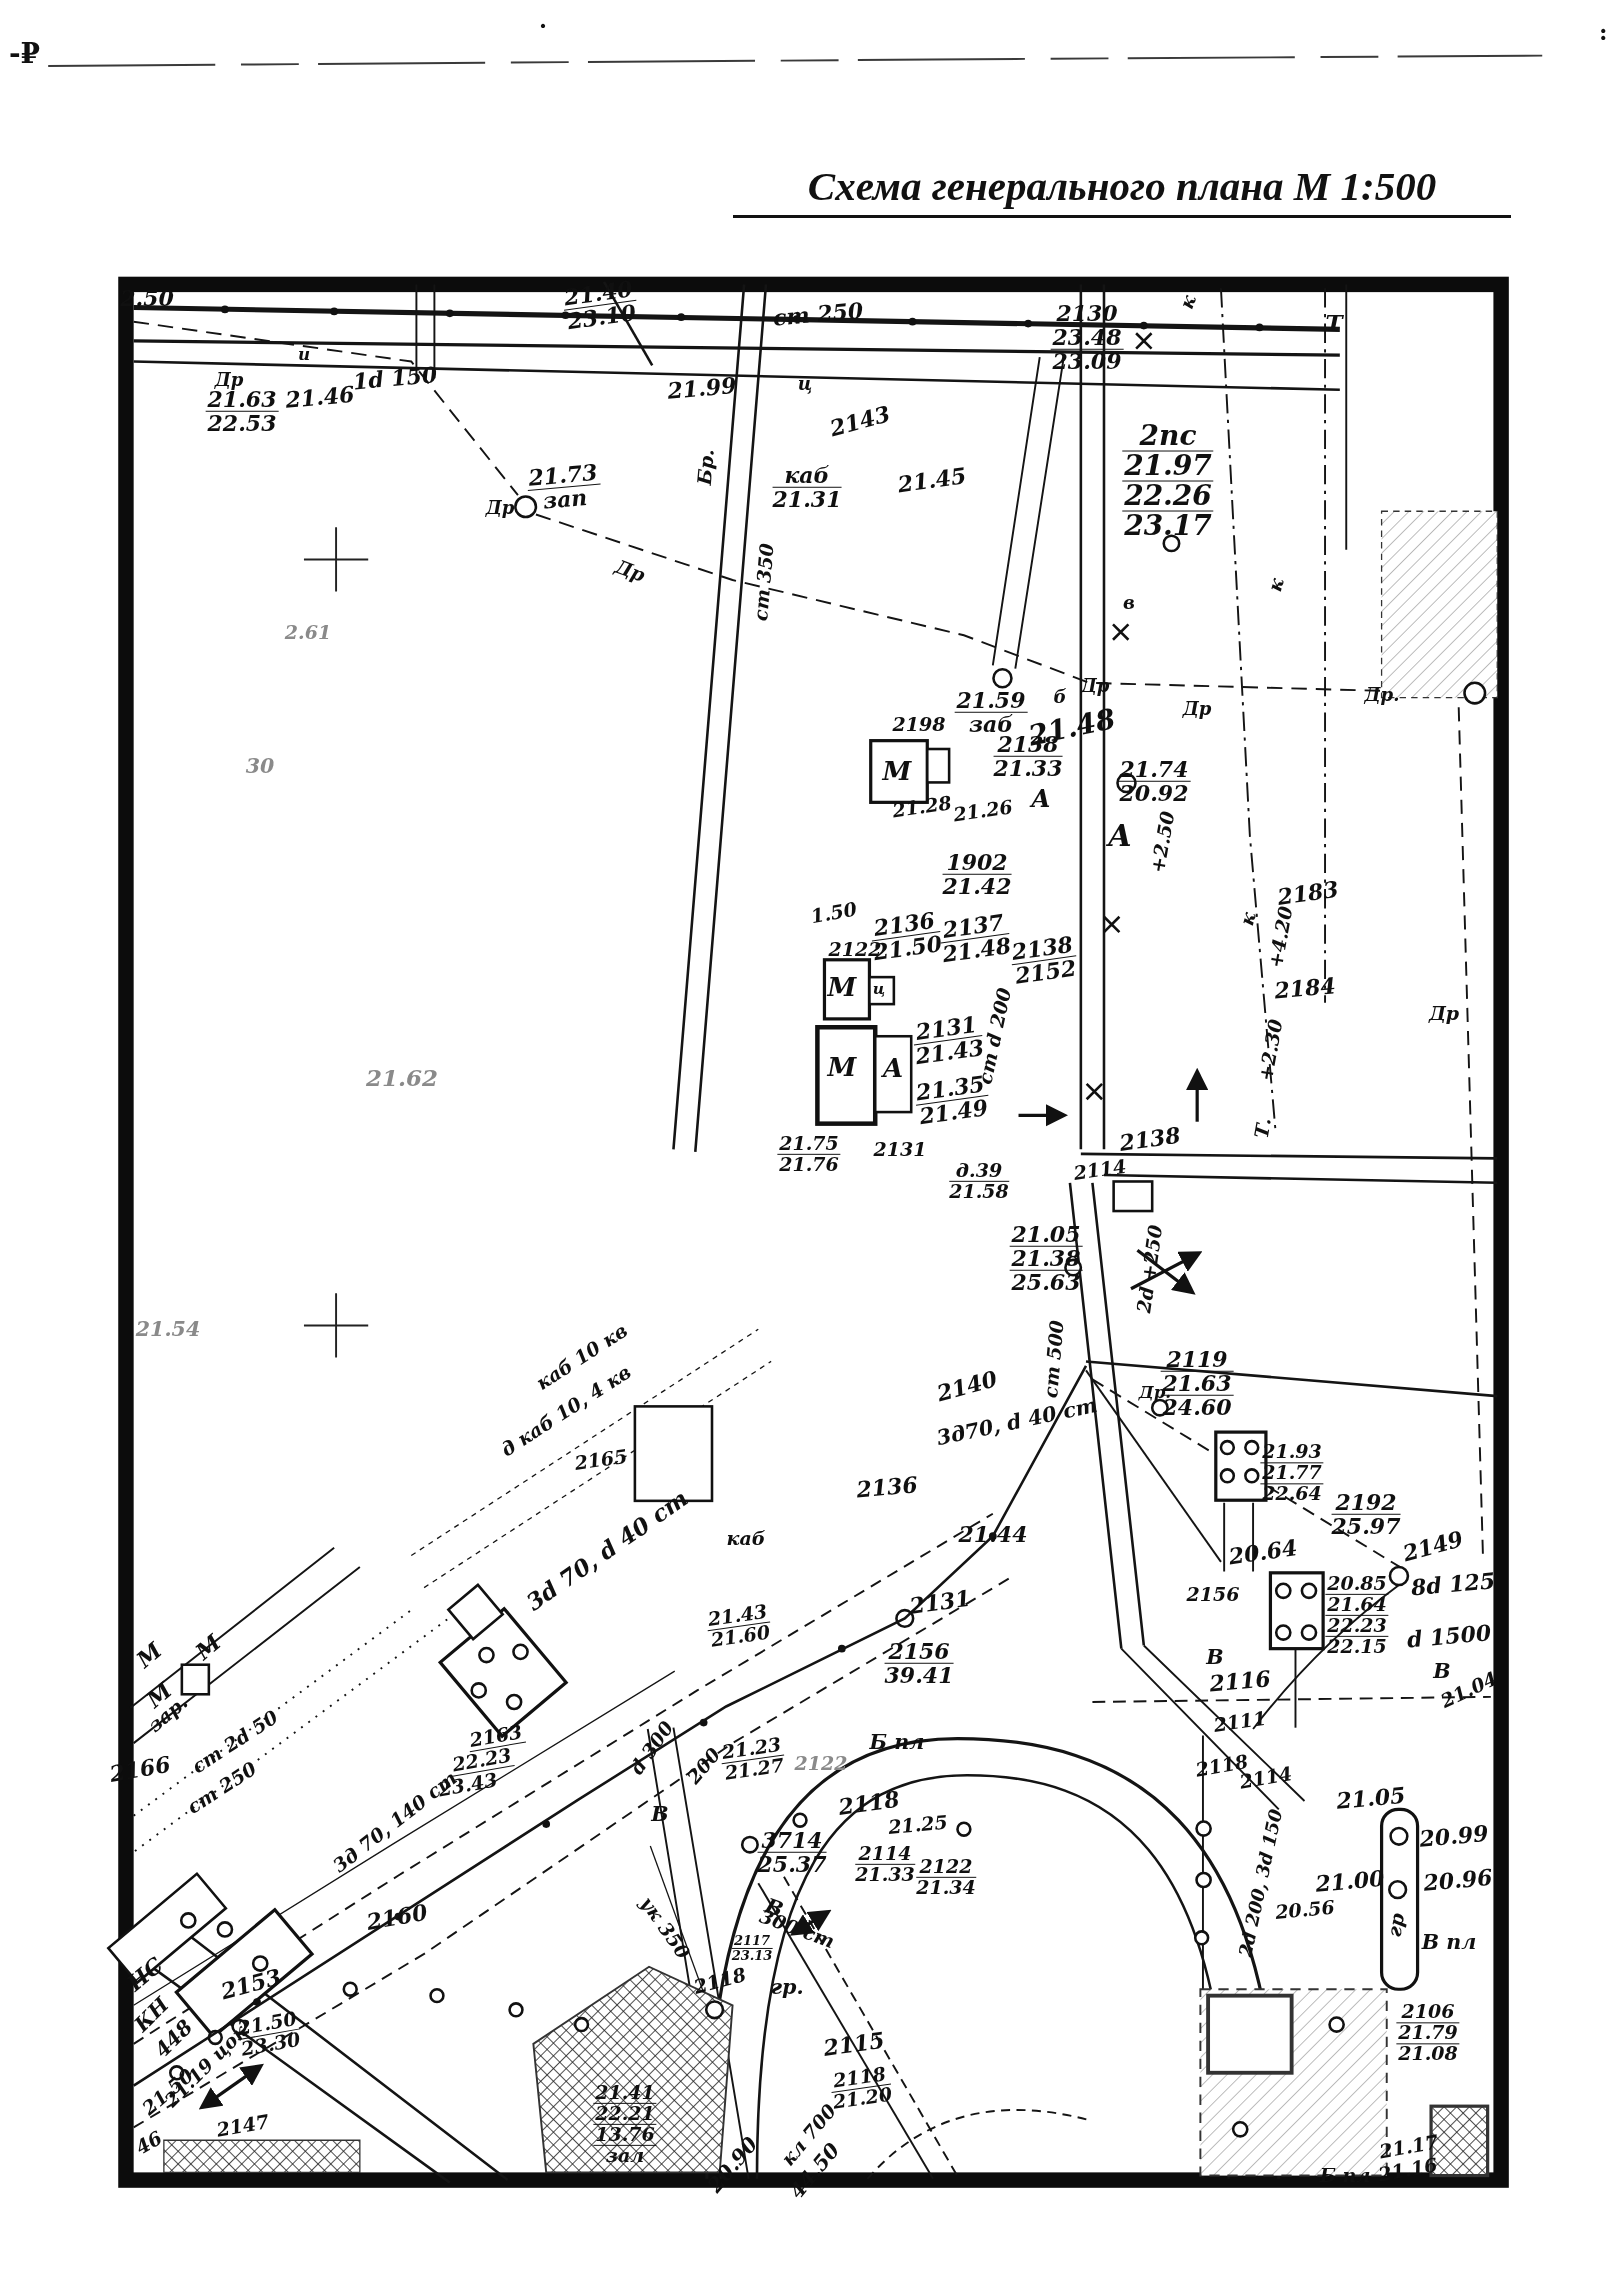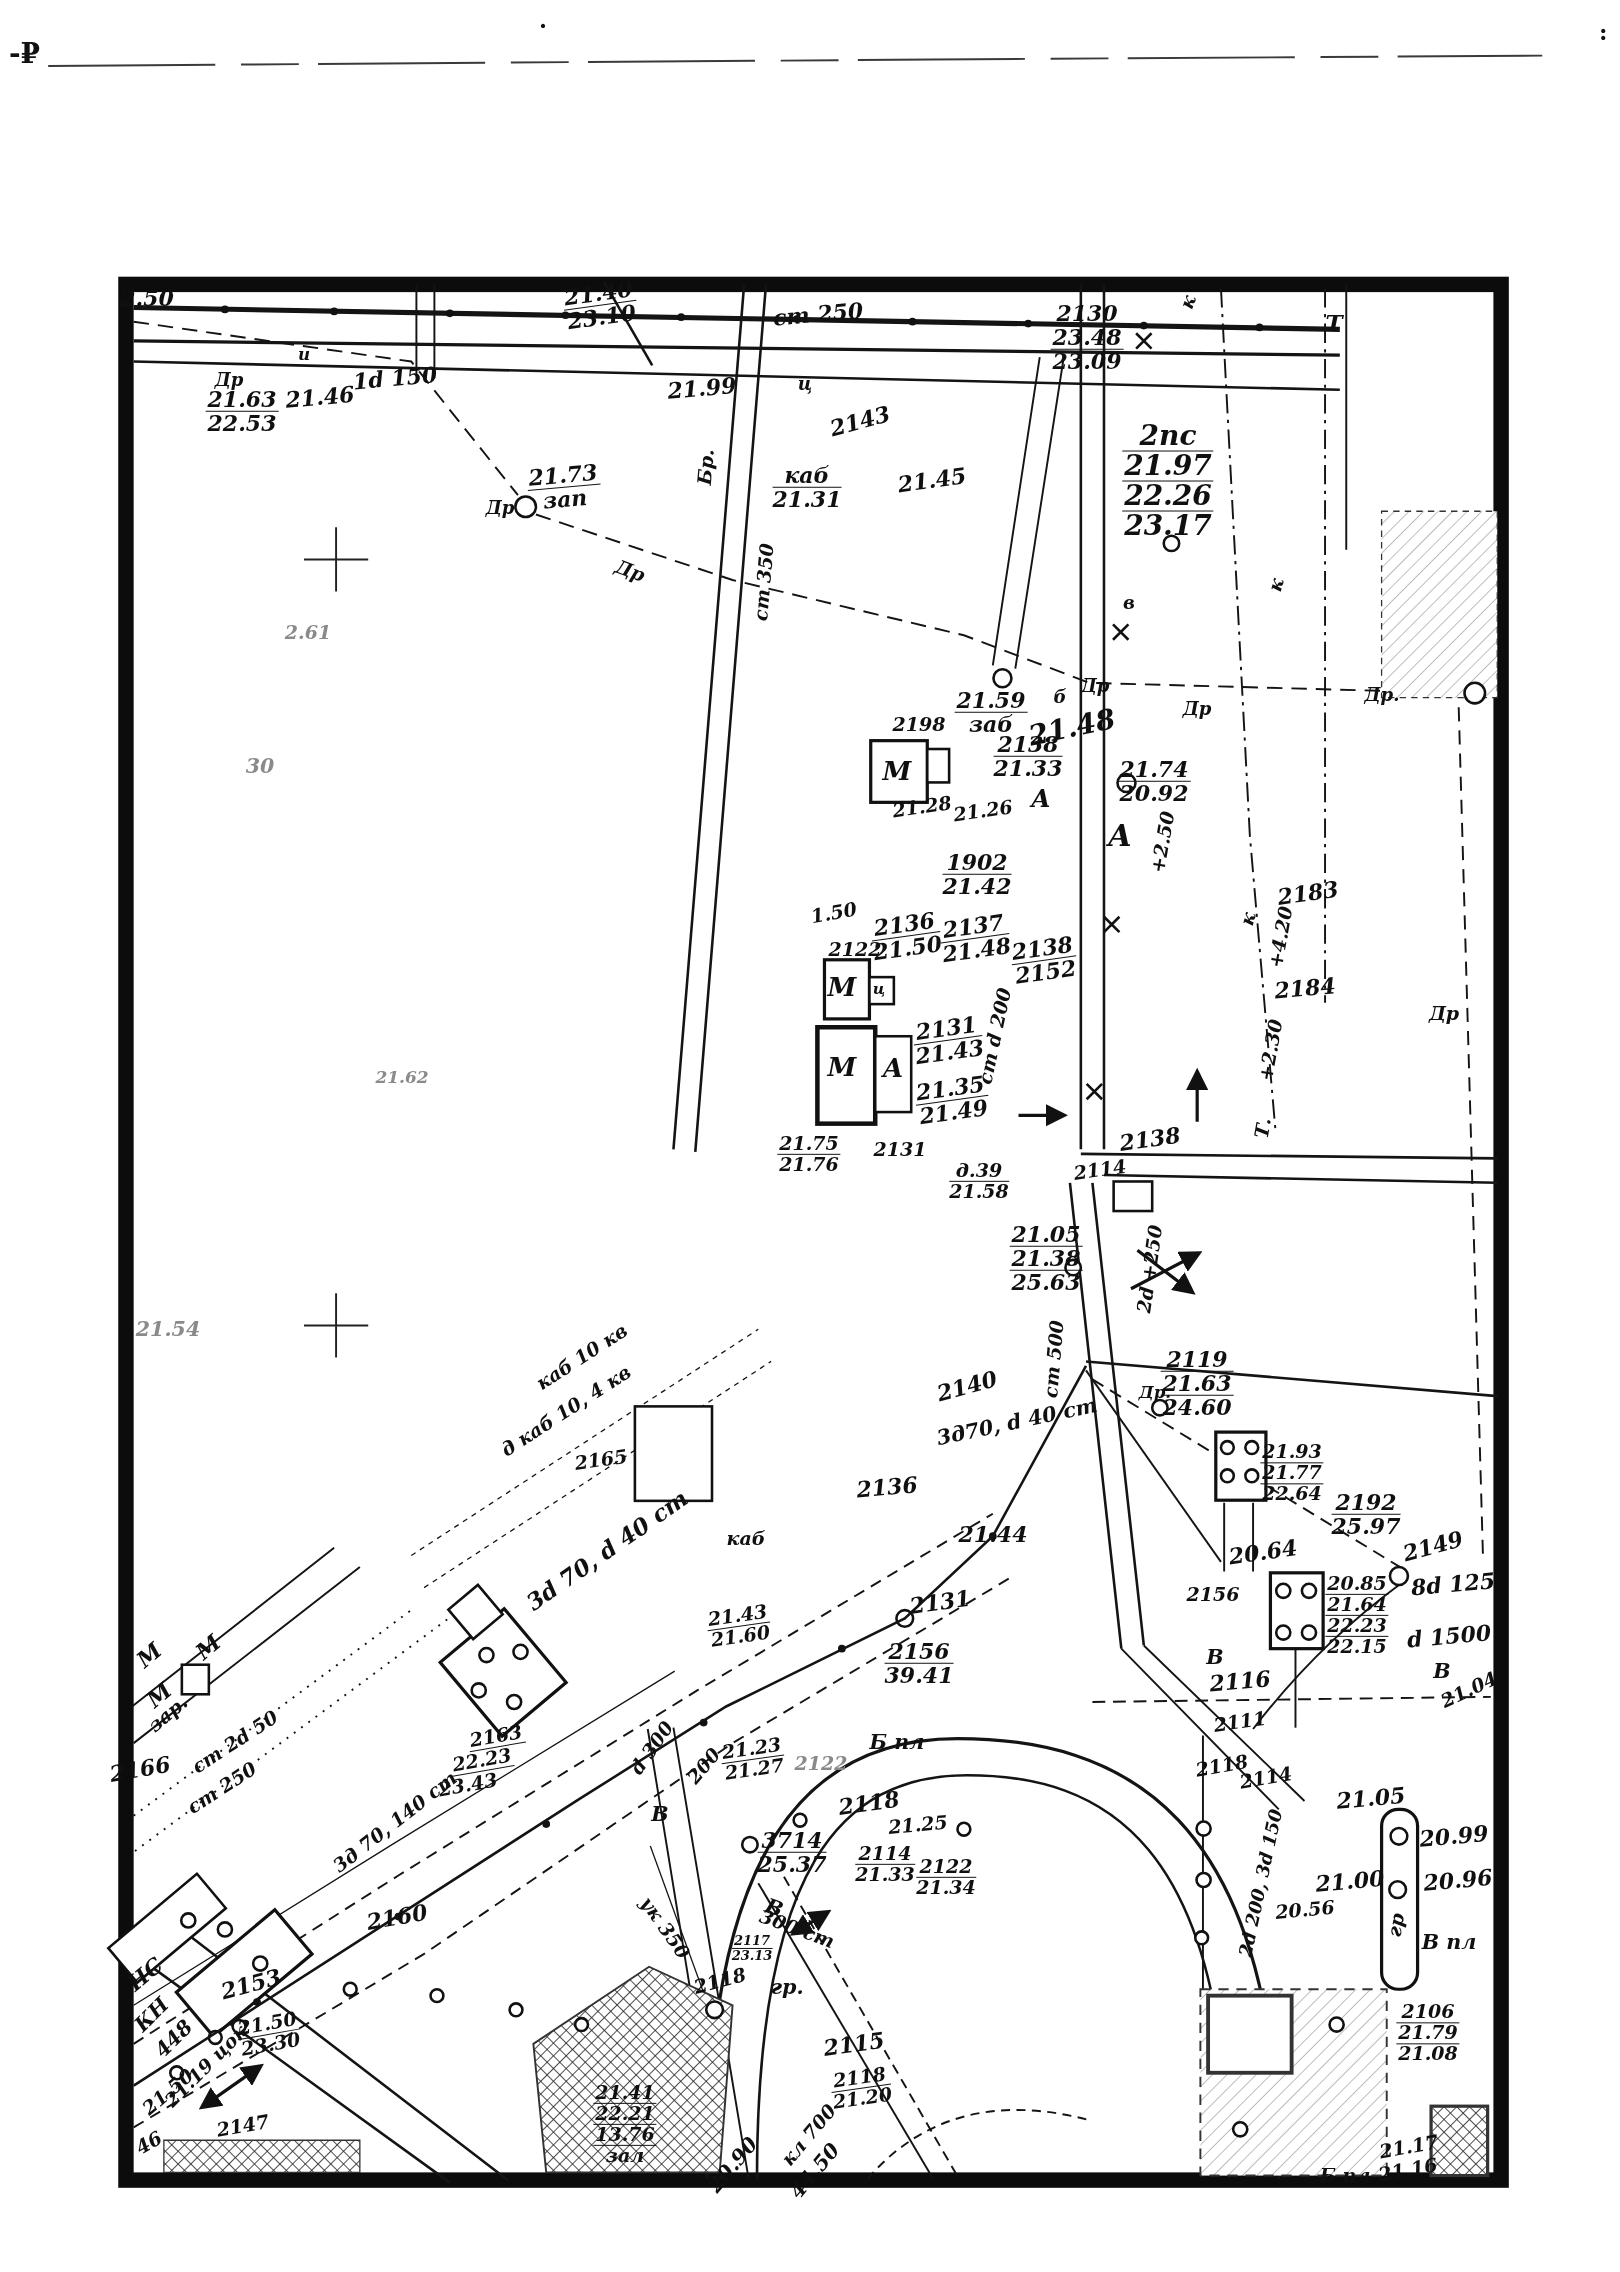--- a/index.html
+++ b/index.html
@@ -20,20 +20,21 @@
   #top-dot{position:absolute;left:539px;top:11.6px;font-size:23px;font-weight:bold;}
 </style>
 </head>
 <body>
 
 <div id="page">
 
   <div id="corner-mark">-₽</div>
   <div id="top-dot">·</div>
   <div id="tr-mark">:</div>
+  <div id="title">Схема генерального плана М 1:500</div>
 
   <svg id="geom" viewBox="0 0 2521 3536" xmlns="http://www.w3.org/2000/svg">
     <defs>
       <pattern id="xh" width="14" height="14" patternUnits="userSpaceOnUse" patternTransform="rotate(45)">
         <rect width="14" height="14" fill="#fff"></rect>
         <line x1="0" y1="0" x2="0" y2="14" stroke="#222" stroke-width="2.5"></line>
         <line x1="0" y1="0" x2="14" y2="0" stroke="#222" stroke-width="2.5"></line>
       </pattern>
       <pattern id="hl" width="16" height="16" patternUnits="userSpaceOnUse" patternTransform="rotate(45)">
         <rect width="16" height="16" fill="#fff"></rect>
@@ -430,21 +431,21 @@
         <div class="row">ст d 200</div>
       </div>
       <div class="lbl" style="left: 948px; top: 1040px; font-size: 22px; transform: translate(-50%, -50%) rotate(-8deg);">
         <div class="row fl">2131</div>
         <div class="row">21.43</div>
       </div>
       <div class="lbl" style="left: 952px; top: 1100px; font-size: 22px; transform: translate(-50%, -50%) rotate(-8deg);">
         <div class="row fl">21.35</div>
         <div class="row">21.49</div>
       </div>
-      <div class="lbl g" style="left: 402px; top: 1078px; font-size: 17px; transform: translate(-50%, -50%) rotate(0deg);">
+      <div class="lbl g" style="left: 402px; top: 1078px; font-size: 23px; transform: translate(-50%, -50%) rotate(0deg);">
         <div class="row">21.62</div>
       </div>
       <div class="lbl g" style="left: 168px; top: 1329px; font-size: 20.6px; transform: translate(-50%, -50%) rotate(0deg);">
         <div class="row">21.54</div>
       </div>
       <div class="lbl" style="left: 809px; top: 1154px; font-size: 19px; transform: translate(-50%, -50%) rotate(0deg);">
         <div class="row fl">21.75</div>
         <div class="row">21.76</div>
       </div>
       <div class="lbl" style="left: 900px; top: 1150px; font-size: 19px; transform: translate(-50%, -50%) rotate(0deg);">

